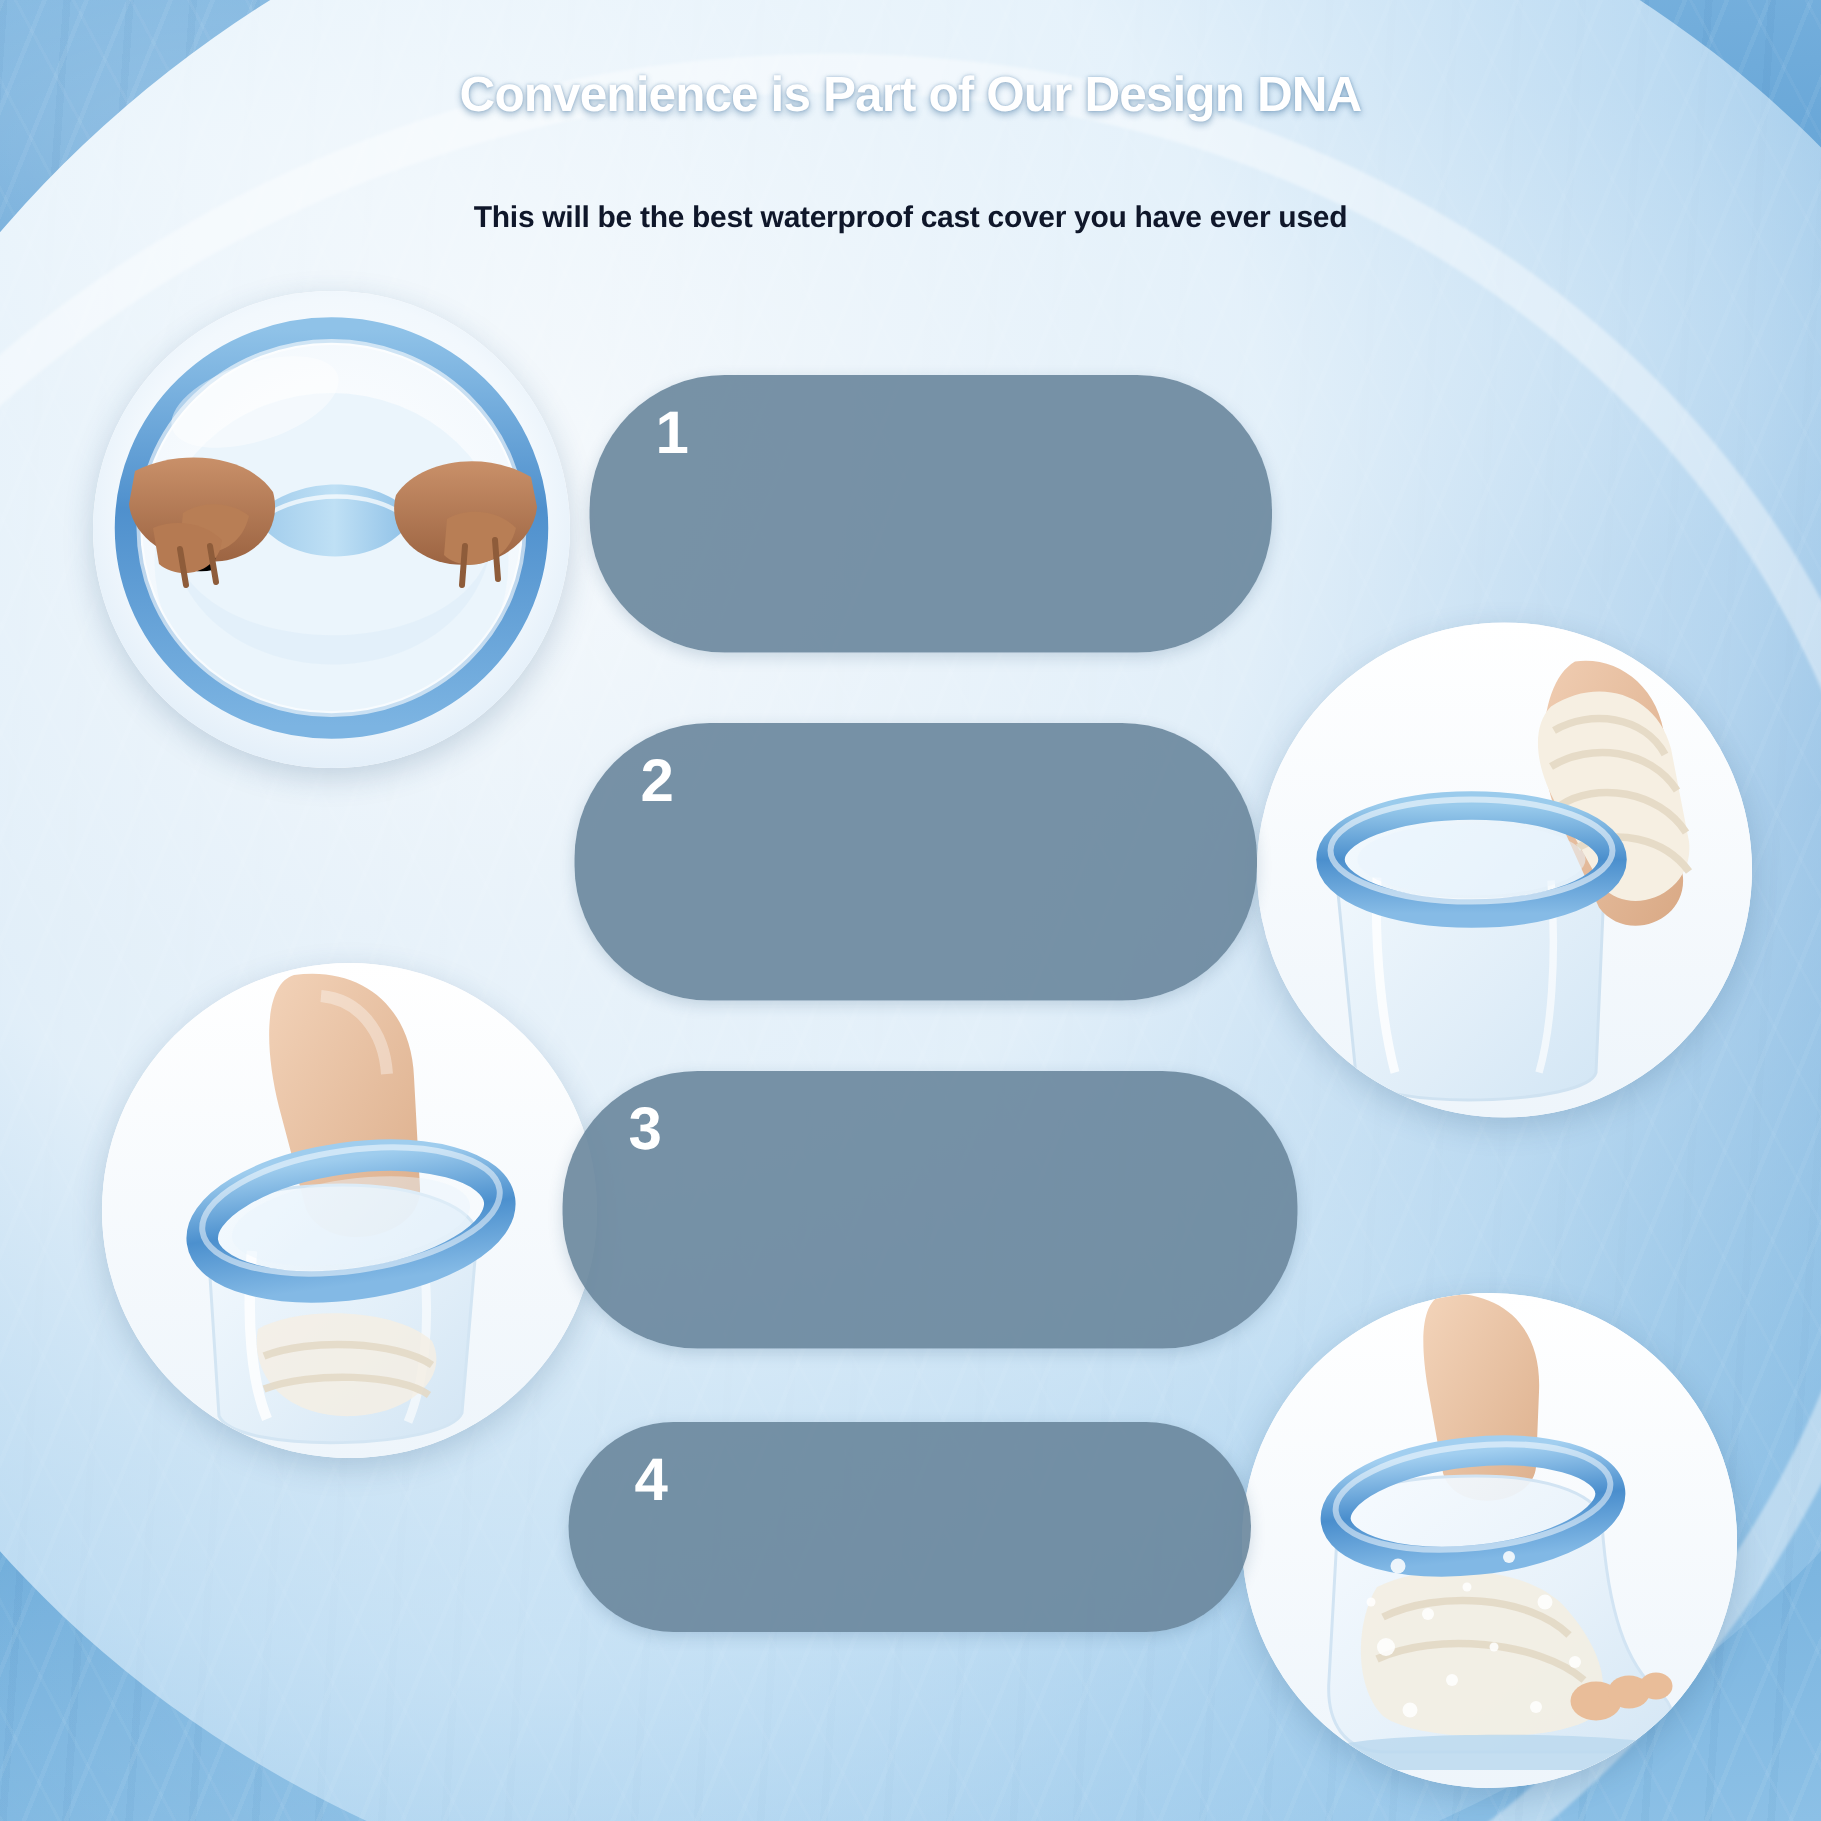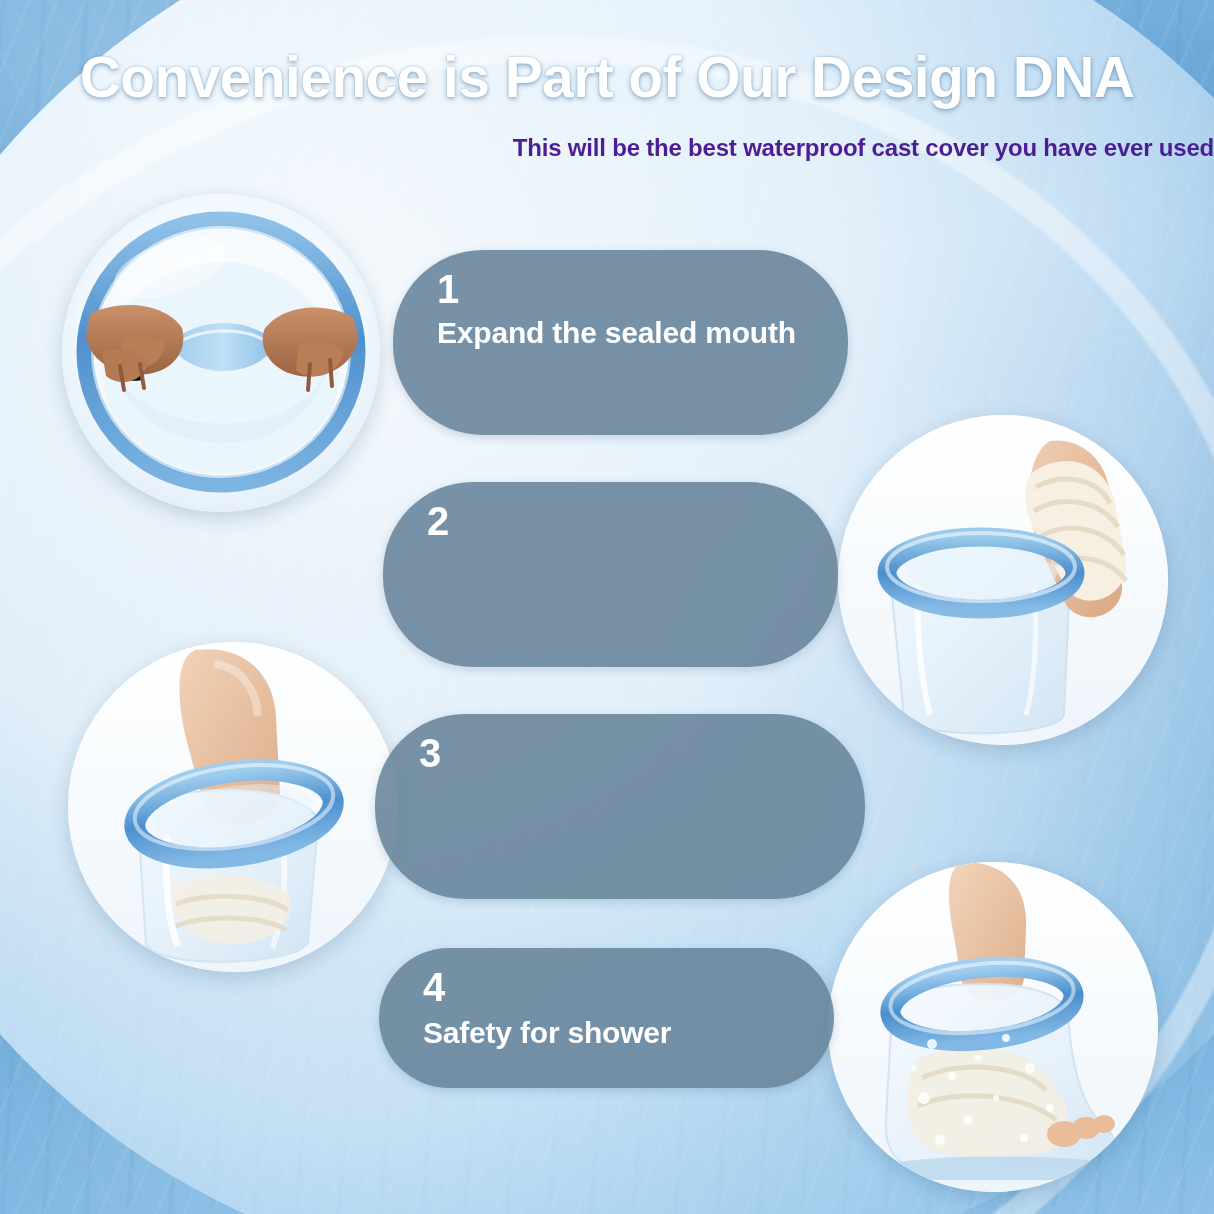--- a/index.html
+++ b/index.html
@@ -62,35 +62,35 @@
     pointer-events: none;
   }
 
   
   .headline {
     position: absolute;
     top: 44px;
     left: 0;
     width: 100%;
     text-align: center;
-    font-size: 57px;
+    font-size: 33px;
     font-weight: bold;
     color: #ffffff;
     letter-spacing: -0.6px;
     text-shadow: 0 2px 5px rgba(40,95,145,0.45), 0 0 2px rgba(40,95,145,0.35);
   }
   .subhead {
     position: absolute;
     top: 134px;
     left: 0;
     width: 100%;
-    text-align: right;
-    font-size: 24px;
+    text-align: center;
+    font-size: 20px;
     font-weight: bold;
-    color: #4c1d95;
+    color: #0f172a;
     letter-spacing: -0.2px;
   }
 
   
   .pill {
     position: absolute;
     background: rgba(105,134,156,0.90);
     border-radius: 90px;
     box-shadow: 0 3px 10px rgba(30,70,110,0.18);
     color: #ffffff;
@@ -331,27 +331,25 @@
       <circle cx="222" cy="246" r="4"></circle>
       <circle cx="86" cy="206" r="3"></circle>
       <circle cx="150" cy="196" r="3"></circle>
       <circle cx="196" cy="276" r="4"></circle>
     </g>
   </svg>
 </div>
 
 <div class="pill" id="pill-1">
   <div class="num">1</div>
-  <div class="txt">Expand the sealed mouth</div>
 </div>
 
 <div class="pill" id="pill-2">
   <div class="num">2</div>
 </div>
 
 <div class="pill" id="pill-3">
   <div class="num">3</div>
 </div>
 
 <div class="pill" id="pill-4">
   <div class="num">4</div>
-  <div class="txt">Safety for shower</div>
 </div>
 
 </body></html>

